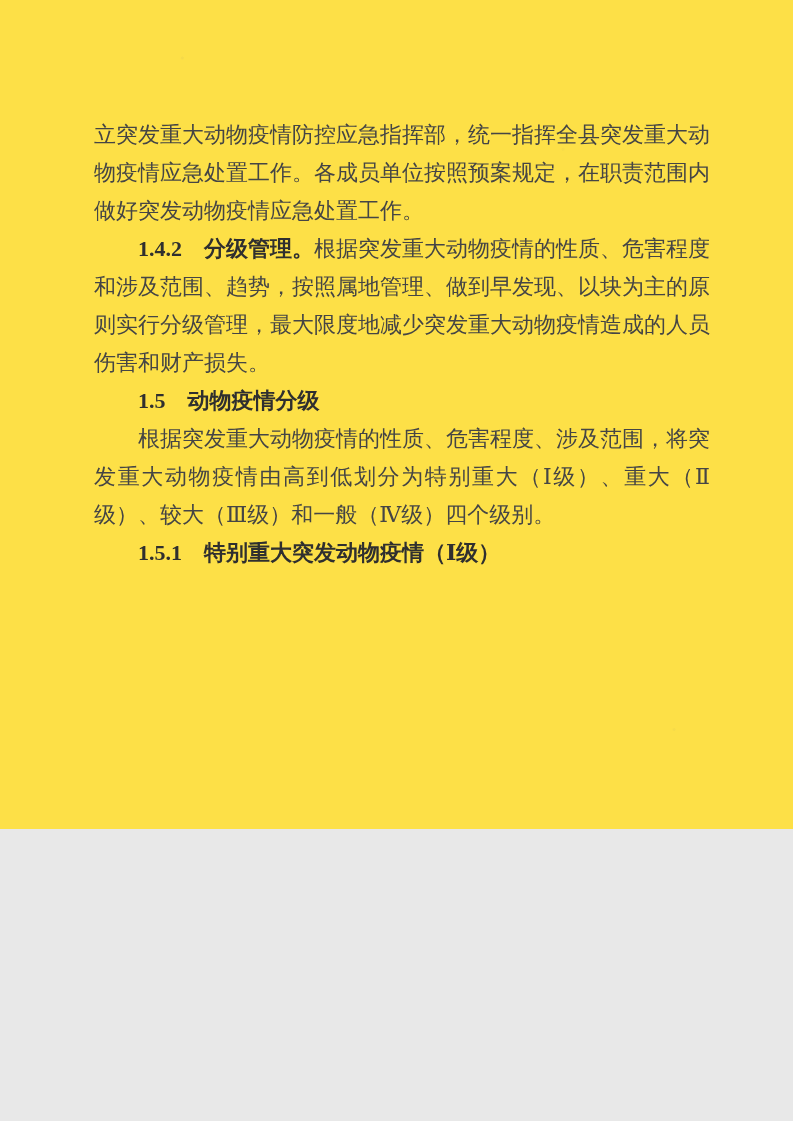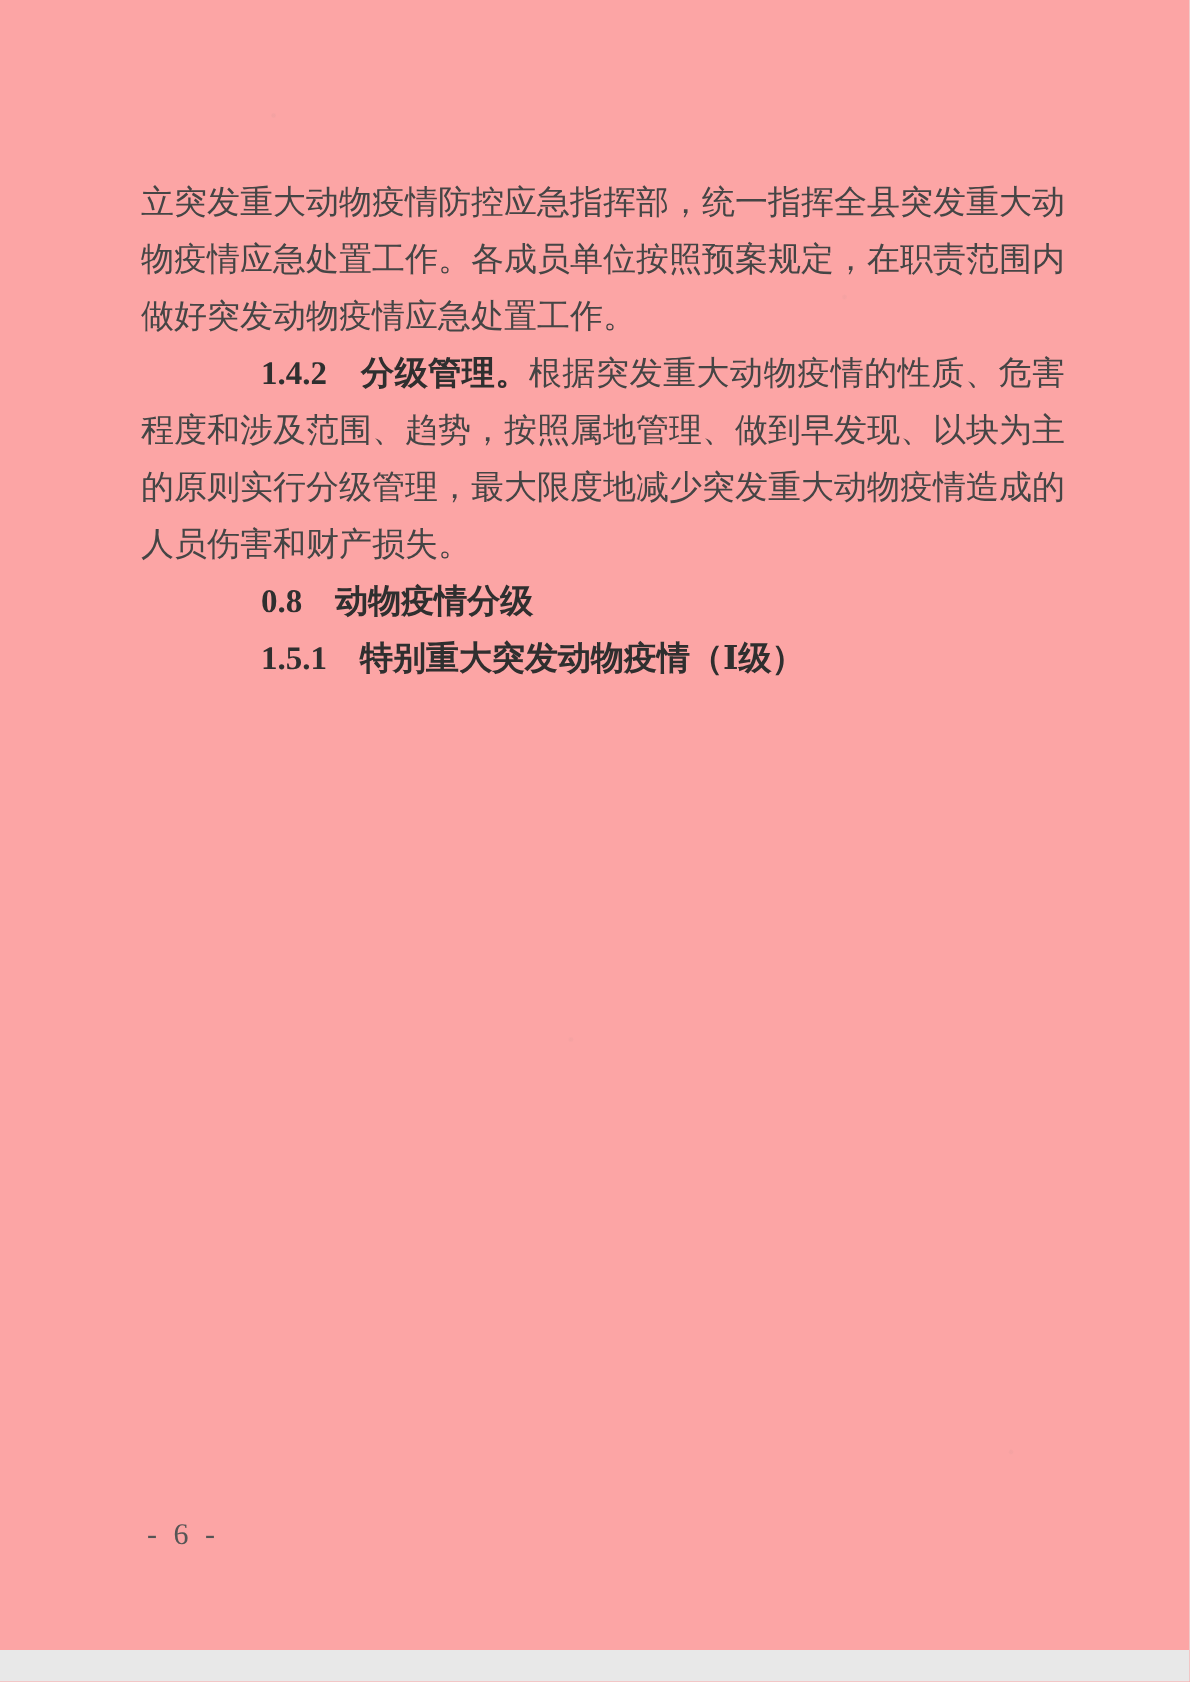--- a/index.html
+++ b/index.html
@@ -4,23 +4,23 @@
 <title>Scanned Document Page</title>
 <style>
   html, body {
     margin: 0;
     padding: 0;
     background: #e8e8e8;
   }
   .page {
     position: relative;
     width: 793px;
-    height: 1100px;
+    height: 829px;
     margin: 0;
-    background: #fca5a5;
+    background: #fde047;
     overflow: hidden;
     font-family: "Liberation Serif", "DejaVu Serif", serif;
     color: #454545;
   }
   
   .page::before {
     content: "";
     position: absolute;
     inset: 0;
     background:
@@ -41,36 +41,37 @@
   }
   .para {
     margin: 0;
     text-align: justify;
     text-align-last: left;
     word-break: break-all;
   }
   .para.indent { text-indent: 2em; }
   .para.heading { font-weight: 700; color: #2f2f2f; }
   .run { font-weight: 400; }
-  .run.bold { font-weight: 700; color: #2f2f2f; margin-left: 36px; }
+  .run.bold { font-weight: 700; color: #2f2f2f; }
   .footer-page-number {
     position: absolute;
     left: 98px;
     top: 1010px;
     font-size: 20px;
     line-height: 26px;
     letter-spacing: 3px;
     color: #555;
     font-family: "Liberation Serif", "DejaVu Serif", serif;
   }
 </style>
 </head>
 <body>
 
 <div class="page">
   <div class="content">
       <p class="para"><span class="run">立突发重大动物疫情防控应急指挥部，统一指挥全县突发重大动物疫情应急处置工作。各成员单位按照预案规定，在职责范围内做好突发动物疫情应急处置工作。</span></p>
       <p class="para indent"><span class="run bold">1.4.2　分级管理。</span><span class="run">根据突发重大动物疫情的性质、危害程度和涉及范围、趋势，按照属地管理、做到早发现、以块为主的原则实行分级管理，最大限度地减少突发重大动物疫情造成的人员伤害和财产损失。</span></p>
-      <p class="para heading indent"><span class="run bold">0.8　动物疫情分级</span></p>
+      <p class="para heading indent"><span class="run bold">1.5　动物疫情分级</span></p>
+      <p class="para indent"><span class="run">根据突发重大动物疫情的性质、危害程度、涉及范围，将突发重大动物疫情由高到低划分为特别重大（Ⅰ级）、重大（Ⅱ级）、较大（Ⅲ级）和一般（Ⅳ级）四个级别。</span></p>
       <p class="para heading indent"><span class="run bold">1.5.1　特别重大突发动物疫情（Ⅰ级）</span></p>
     </div>
   <div class="footer-page-number">- 6 -</div>
 </div>
 
 </body></html>

